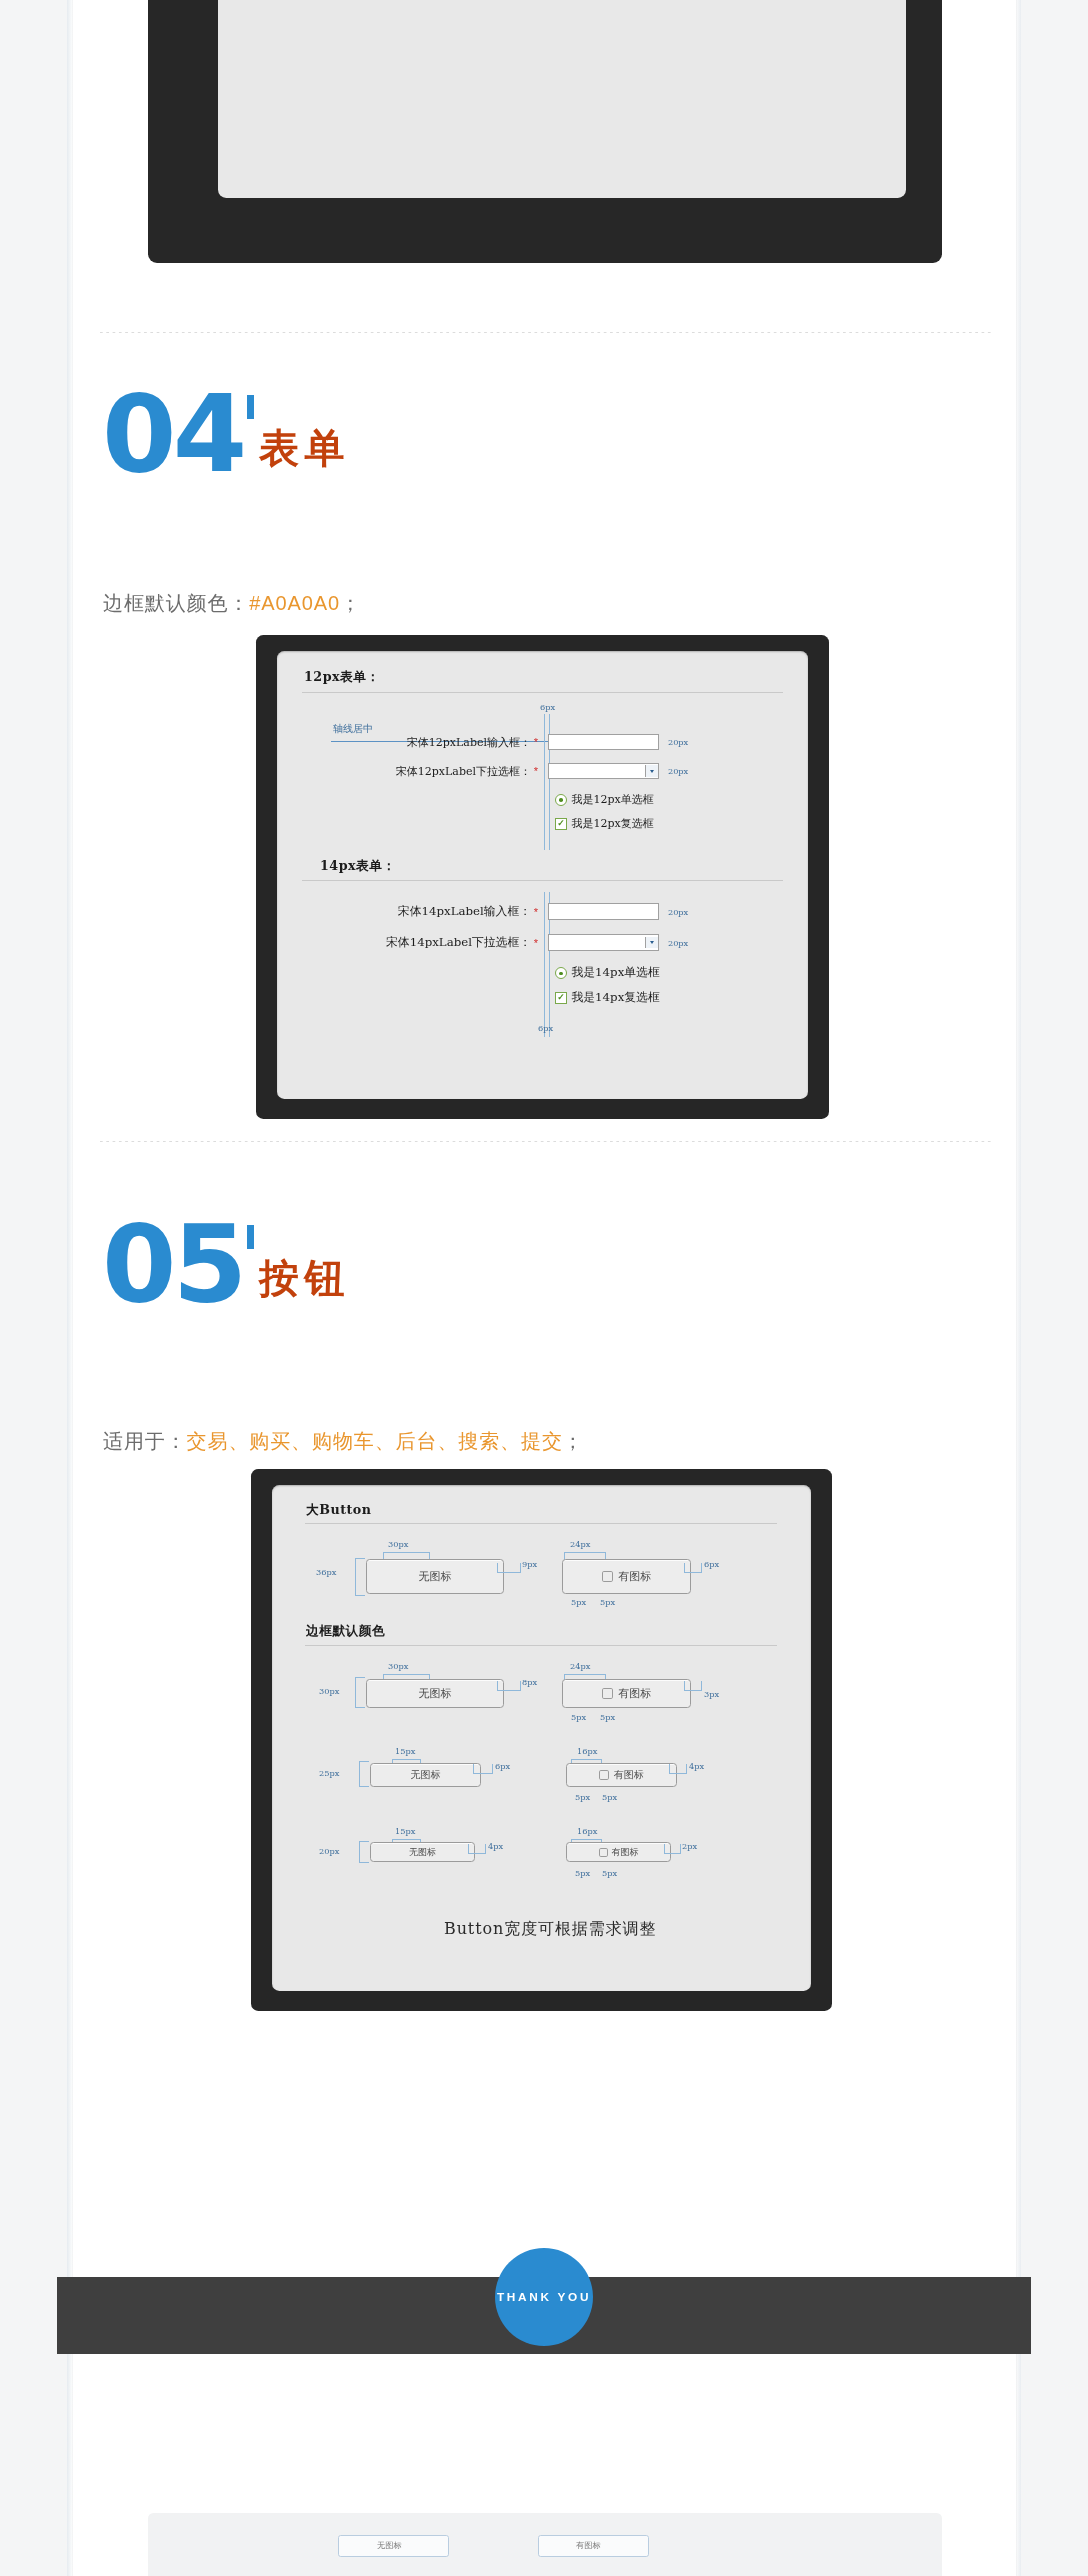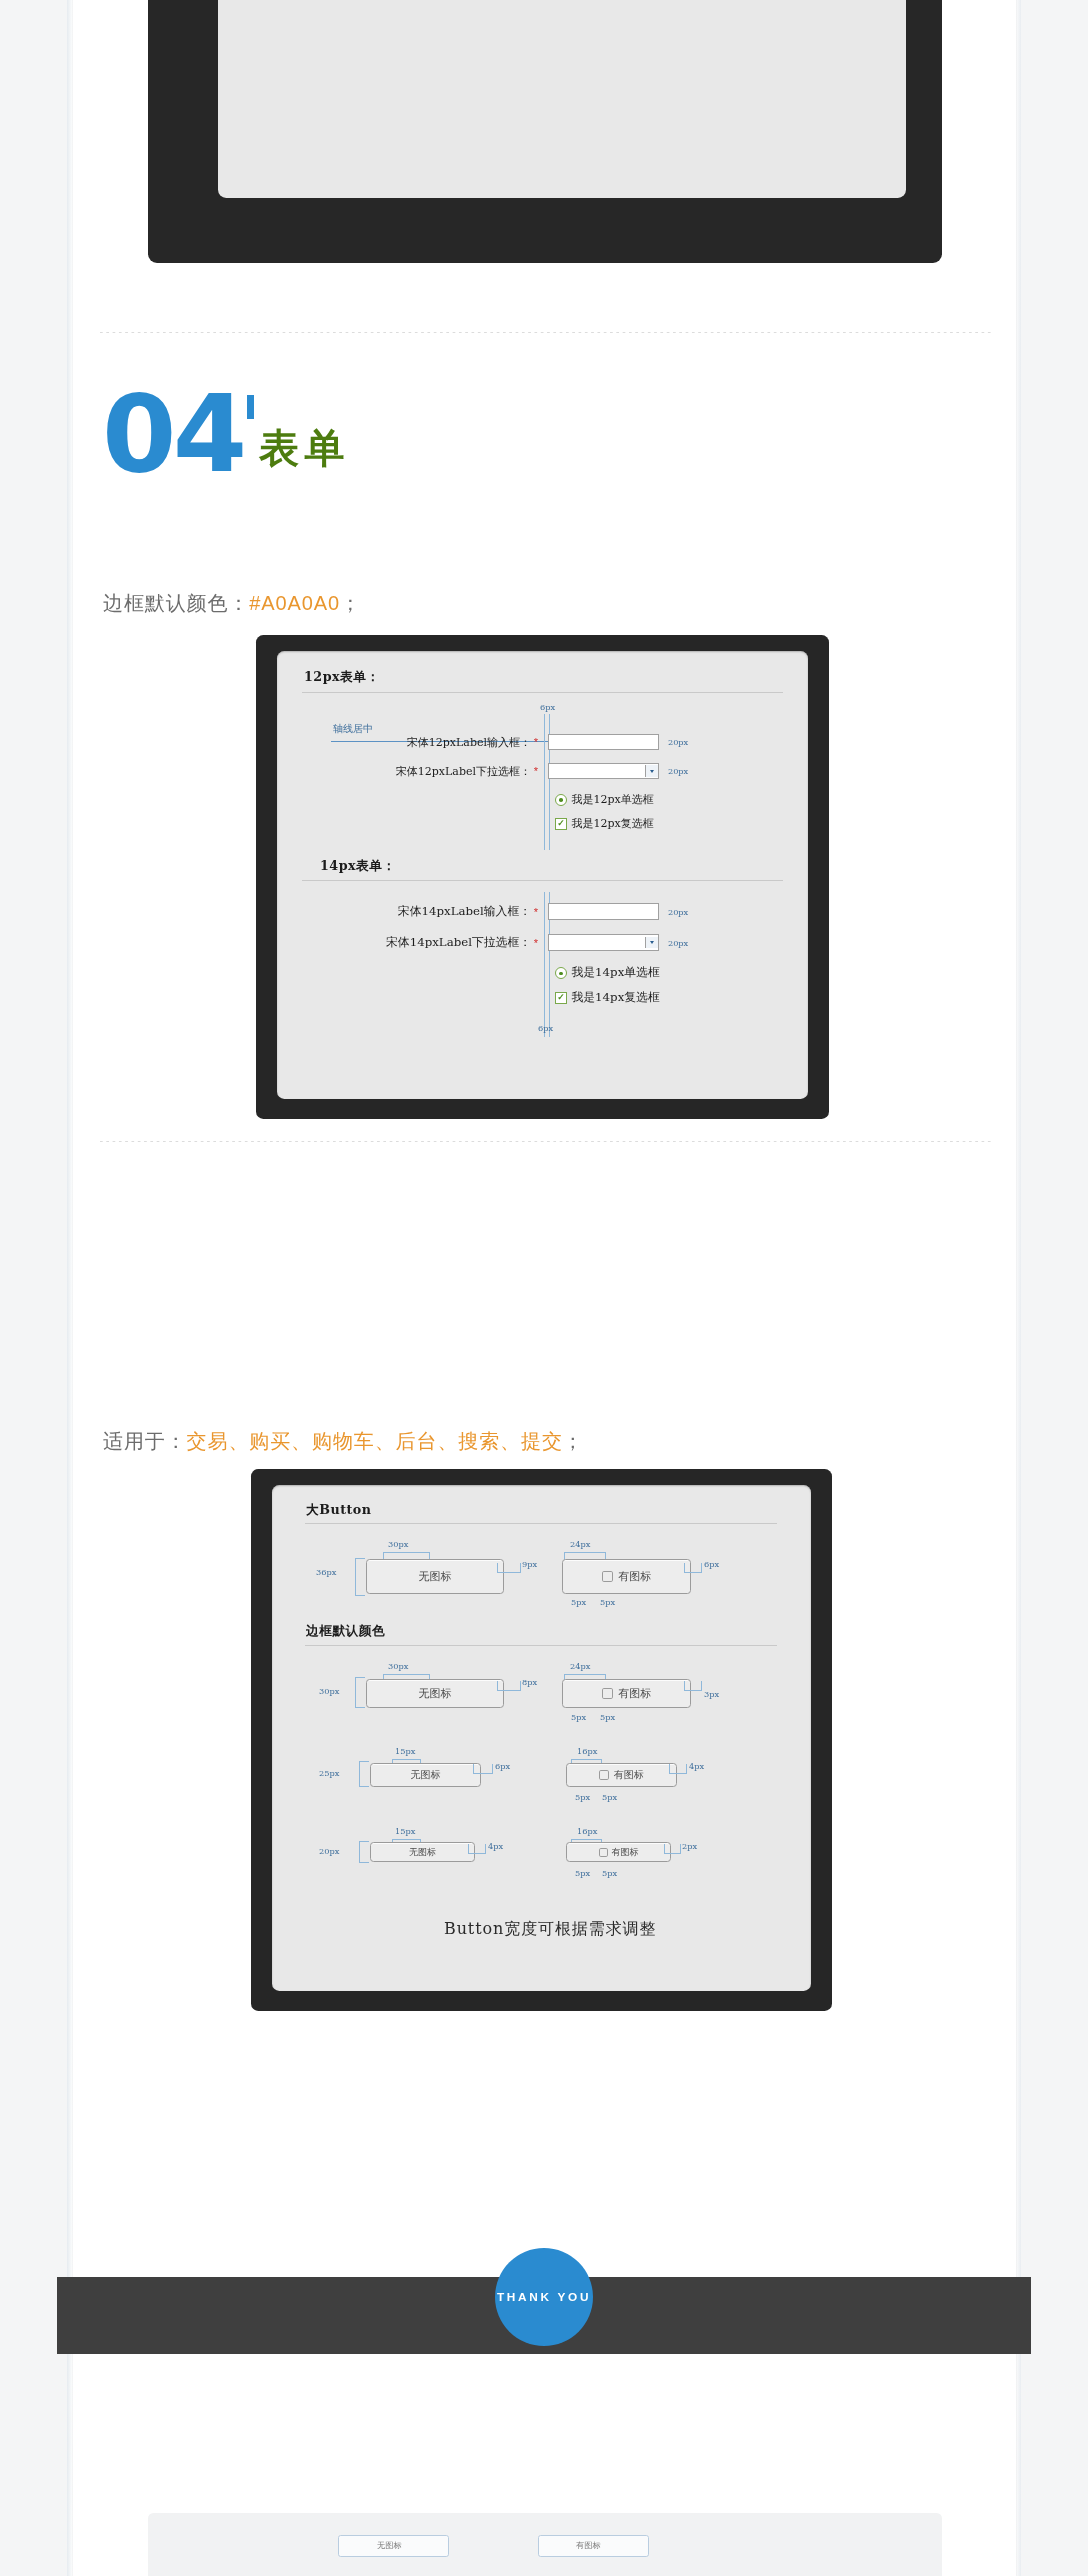--- a/index.html
+++ b/index.html
@@ -46,21 +46,21 @@
     font-family:"DejaVu Sans",sans-serif;
     font-size:107px; font-weight:bold; color:#2a8bd0; line-height:.84;
     letter-spacing:-3.6px; display:inline-block; vertical-align:bottom;
   }
   .sec .tick{
     display:inline-block; vertical-align:top; margin-left:3.6px; margin-top:5.4px;
     width:6.3px; height:23.6px; background:#2a8bd0;
   }
   .sec .cn{
     display:inline-block; vertical-align:bottom; margin-left:5.4px;
-    font-size:40px; font-weight:bold; color:#4d7c0f; letter-spacing:5.4px;
+    font-size:40px; font-weight:bold; color:#c2410c; letter-spacing:5.4px;
     padding-bottom:3.6px;
     text-align:right;
   }
   .lead{
     position:absolute; left:103px; font-size:20px; color:#6c6c6c;
     letter-spacing:0.9px;
   }
   .lead .hl{color:#e9962e;}
 
   
@@ -250,20 +250,23 @@
         <span class="check">✓</span>
         <span>我是14px复选框</span>
       </div>
 
       <div class="dim" style="left:261px;top:372px;">6px</div>
     </div>
   </div>
 
   <div class="divider" style="top:1141px;"></div>
 
+  <div class="sec" style="top:1220px;">
+    <span class="num">05</span><span class="tick"></span><span class="cn">按钮</span>
+  </div>
 
   <div class="lead" style="top:1428px;">
     <span>适用于：</span><span class="hl">交易、购买、购物车、后台、搜索、提交</span><span>；</span>
   </div>
 
   <div class="frame" style="left:251px;top:1469px;width:581px;height:542px;">
     <div class="inner">
 
       <div class="mtitle" style="left:34px;top:16.3px;">大Button</div>
       <div class="mrule" style="left:33px;top:38px;width:472px;"></div>

